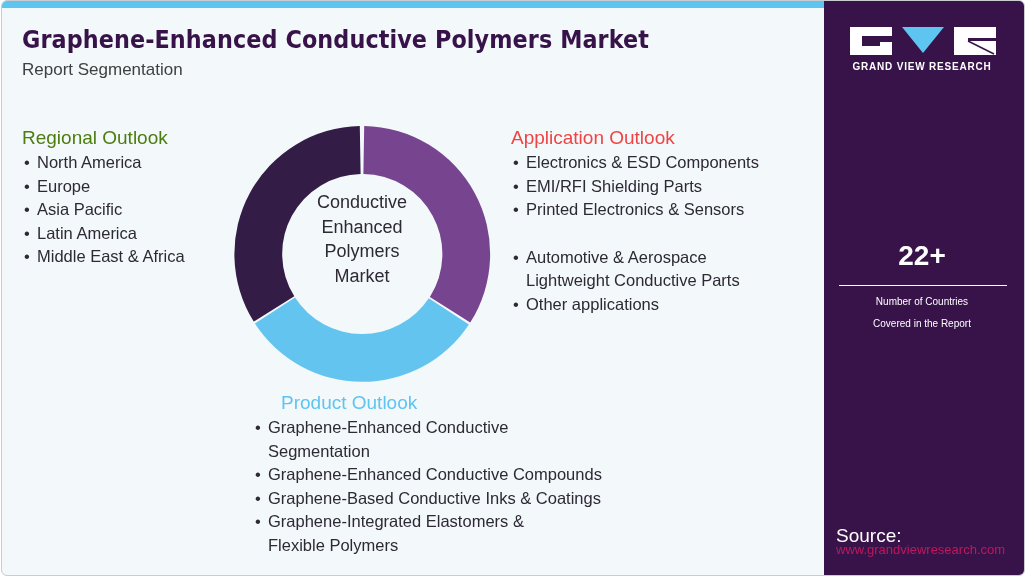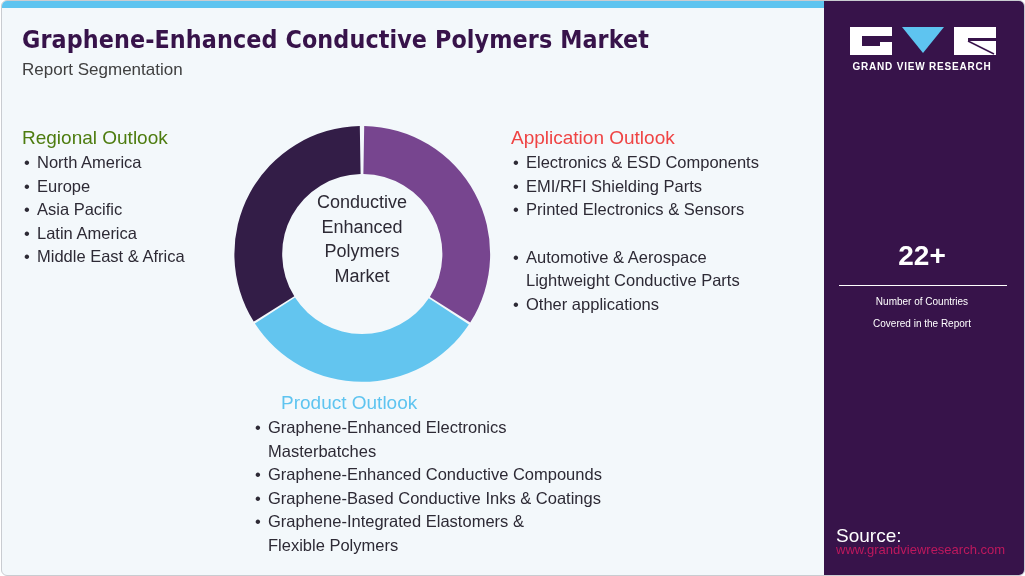--- a/index.html
+++ b/index.html
@@ -116,21 +116,21 @@
 <ul class="items" style="left:511px; top:151px; width:300px;">
   <li>Electronics &amp; ESD Components</li>
   <li>EMI/RFI Shielding Parts</li>
   <li>Printed Electronics &amp; Sensors</li>
   <li style="width:260px;margin-top:24px;">Automotive &amp; Aerospace Lightweight Conductive Parts</li>
   <li>Other applications</li>
 </ul>
 
 <h2 class="section-title" style="left:253px; top:392px; color:#5ec4f0;margin-left:28px;">Product Outlook</h2>
 <ul class="items" style="left:253px; top:416px; width:400px;">
-  <li style="width:270px;">Graphene-Enhanced Electronics Masterbatches</li>
+  <li style="width:270px;">Graphene-Enhanced Conductive Segmentation</li>
   <li>Graphene-Enhanced Conductive Compounds</li>
   <li>Graphene-Based Conductive Inks &amp; Coatings</li>
   <li style="width:275px;">Graphene-Integrated Elastomers &amp; Flexible Polymers</li>
 </ul>
 
 <svg class="logo" viewBox="0 0 146 28">
 
   <path d="M0 0 H42 V9 H12 V19 H30 V15 H42 V28 H0 Z" fill="#ffffff"></path>
 
   <polygon points="52,0 94,0 73,26" fill="#5ec4f0"></polygon>

